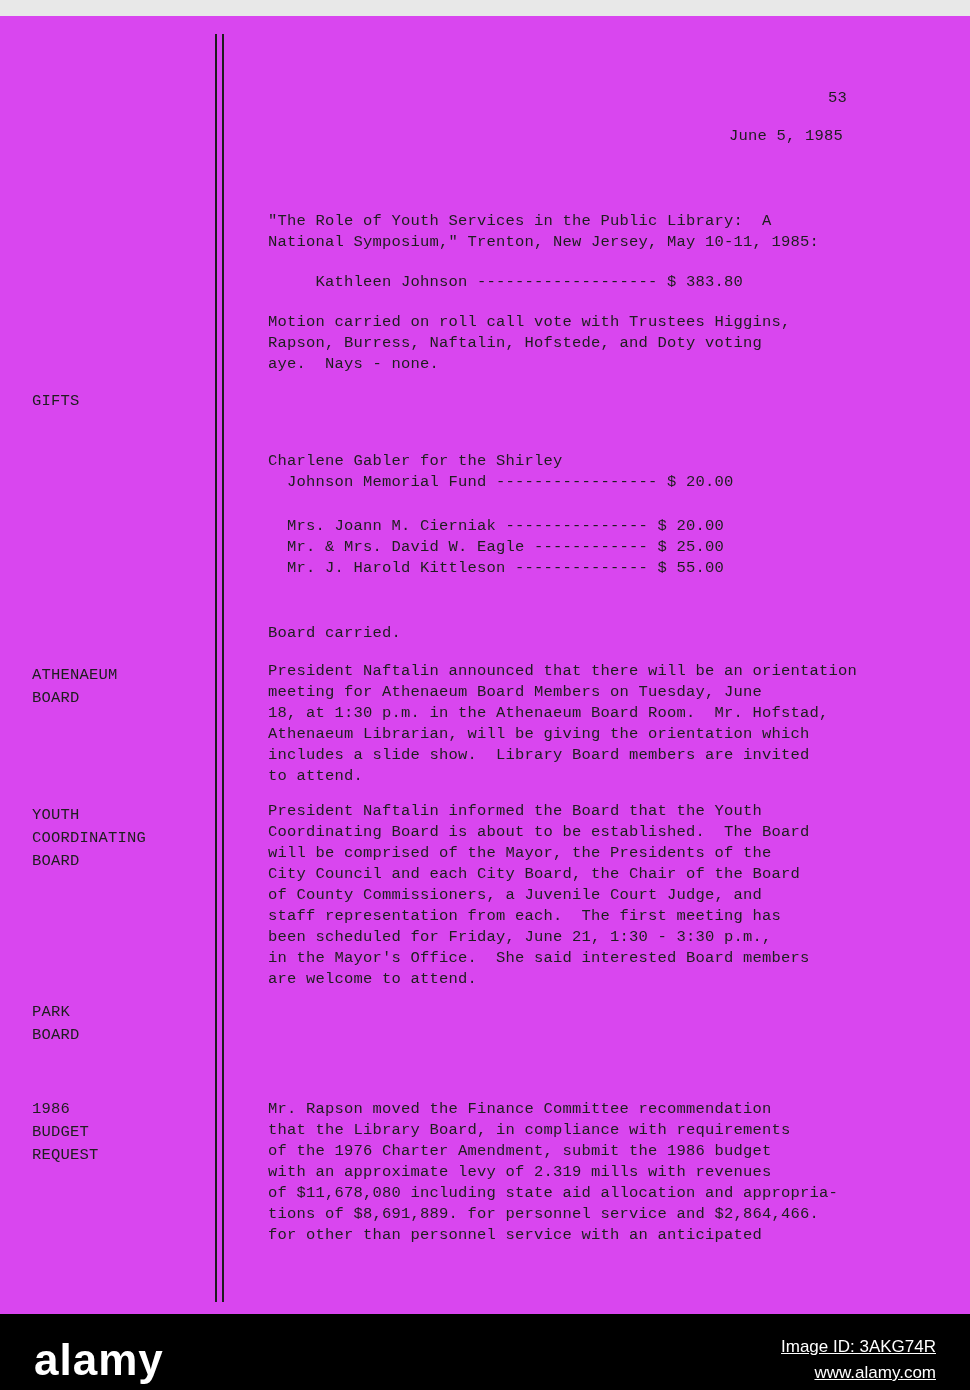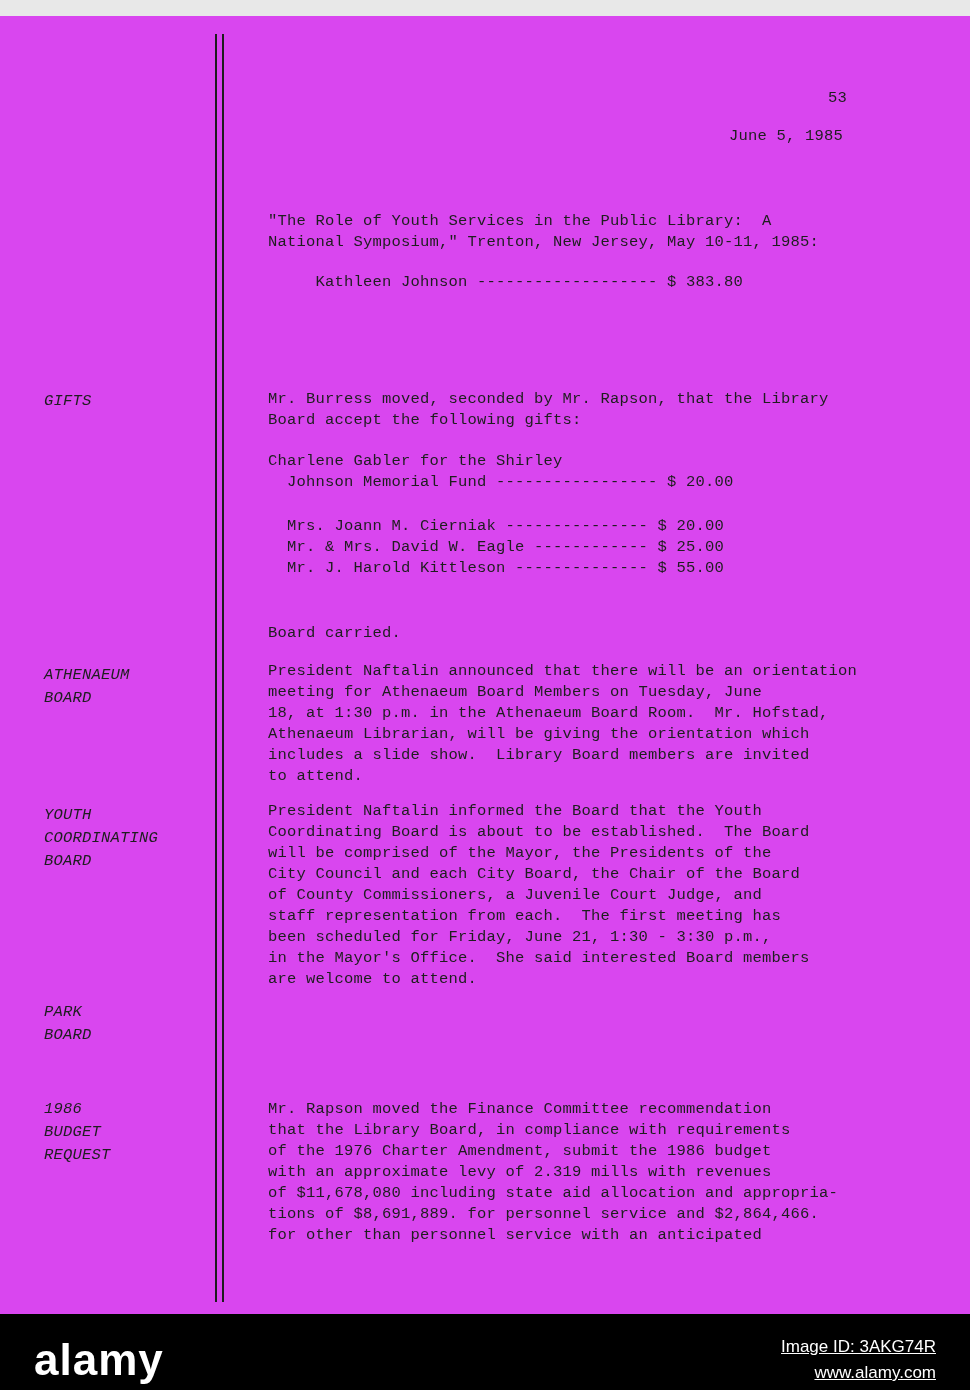--- a/index.html
+++ b/index.html
@@ -19,23 +19,22 @@
   }
   .mono {
     position: absolute;
     white-space: pre;
     font-size: 15.5px;
     line-height: 21px;
     letter-spacing: 0.2px;
   }
   .body-text { left: 268px; }
   .sidebar-label {
-    left: 44px;
+    left: 32px;
     line-height: 23px;
-    font-style: italic;
   }
   .binding-line {
     position: absolute;
     left: 215px;
     top: 18px;
     height: 1268px;
     width: 5px;
     border-left: 2px solid #1c1c1c;
     border-right: 2px solid #1c1c1c;
   }
@@ -78,23 +77,24 @@
 
   <div class="mono page-number">53</div>
 
   <div class="mono date-line">June 5, 1985</div>
 
   <div class="mono body-text" style="top:195px">"The Role of Youth Services in the Public Library:  A
 National Symposium," Trenton, New Jersey, May 10-11, 1985:</div>
 
   <div class="mono body-text" style="top:256px">     Kathleen Johnson ------------------- $ 383.80</div>
 
+  <div class="mono body-text" style="top:296px">Motion carried on roll call vote with Trustees Higgins,
+Rapson, Burress, Naftalin, Hofstede, and Doty voting
+aye.  Nays - none.</div>
 
-  <div class="mono body-text" style="top:373px">Mr. Burress moved, seconded by Mr. Rapson, that the Library
-Board accept the following gifts:</div>
 
   <div class="mono body-text" style="top:435px">Charlene Gabler for the Shirley
   Johnson Memorial Fund ----------------- $ 20.00</div>
 
 
   <div class="mono body-text" style="top:500px">  Mrs. Joann M. Cierniak --------------- $ 20.00
   Mr. &amp; Mrs. David W. Eagle ------------ $ 25.00
   Mr. J. Harold Kittleson -------------- $ 55.00</div>
 
   <div class="mono body-text" style="top:607px">Board carried.</div>

